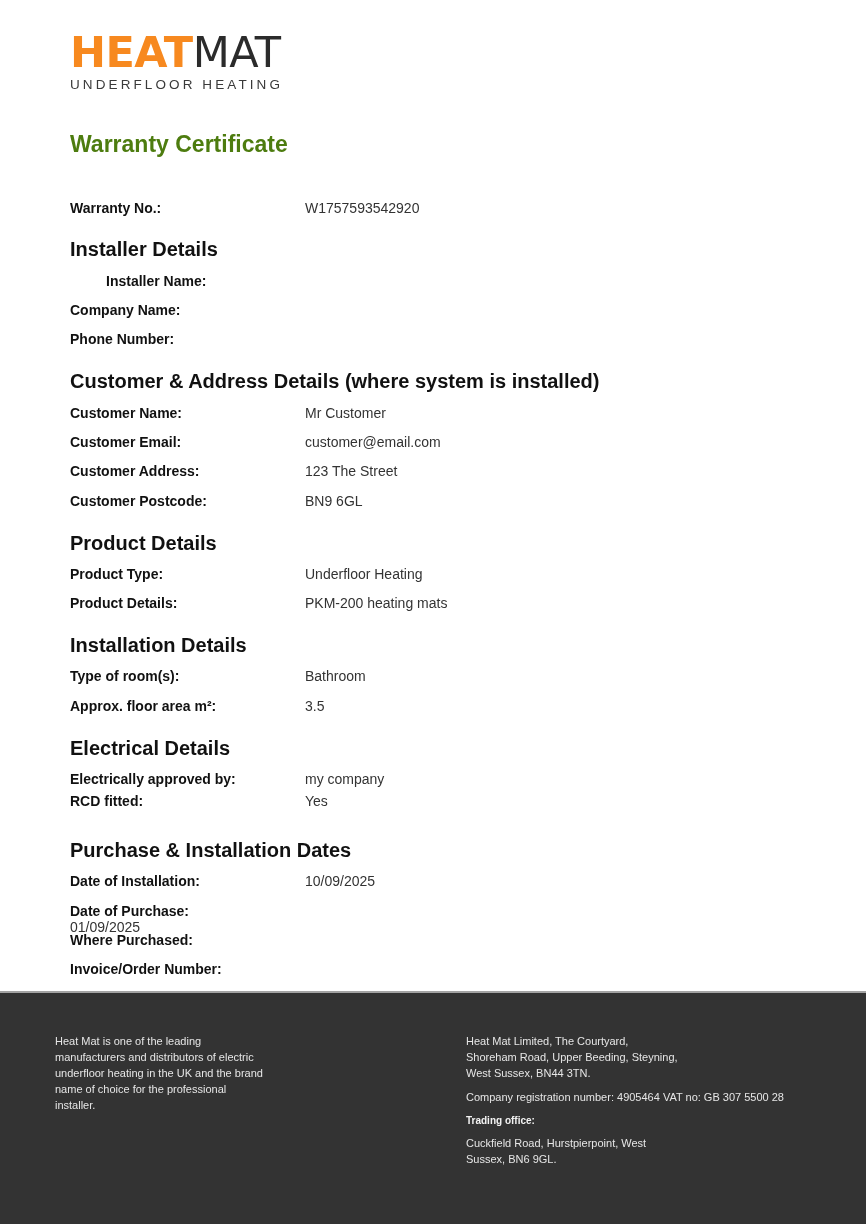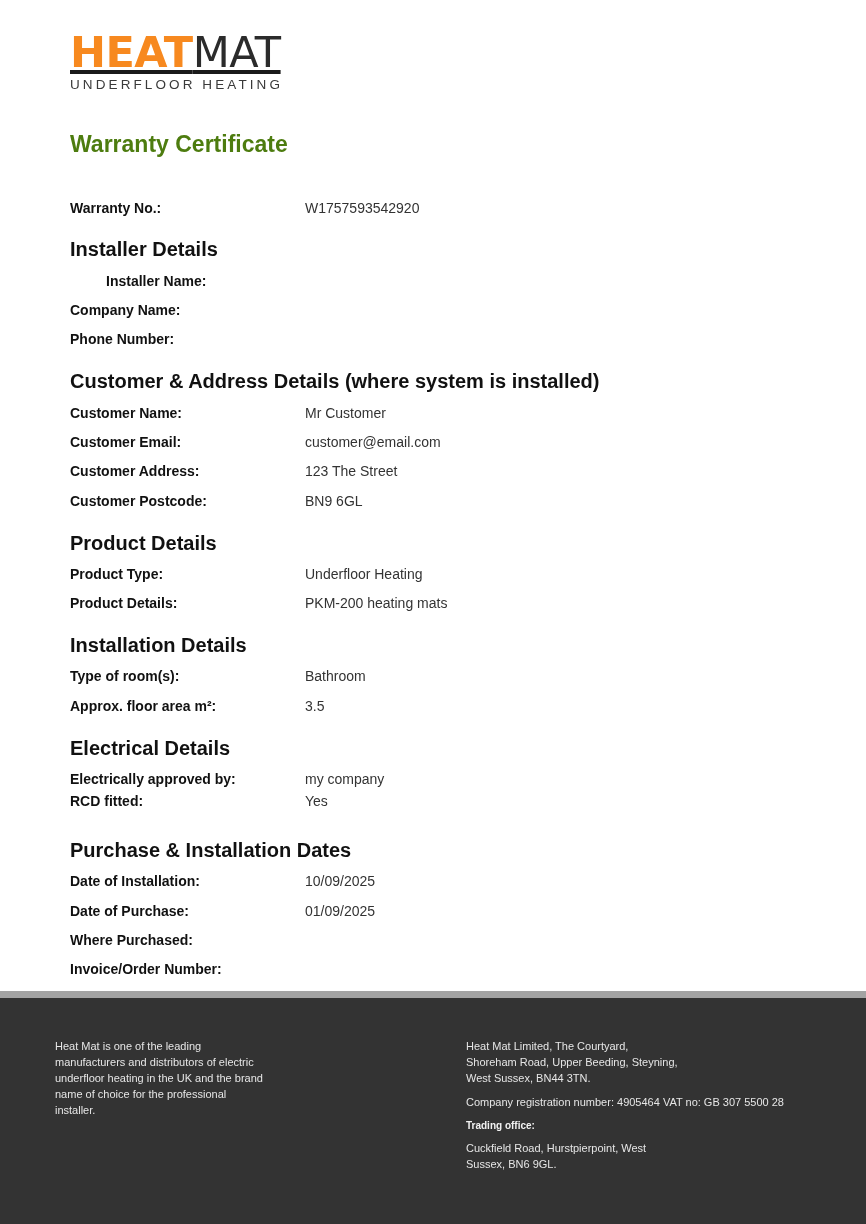--- a/index.html
+++ b/index.html
@@ -10,21 +10,20 @@
       color: #1a1a1a;
       overflow: hidden;
     }
     .logo { position: absolute; left: 70px; top: 30px; }
     .logo-main {
       font-family: "DejaVu Sans", "Liberation Sans", sans-serif;
       font-size: 43px;
       line-height: 44px;
       letter-spacing: -0.5px;
       white-space: nowrap;
-      text-decoration: underline;
     }
     .logo-heat { color: #f7891f; font-weight: bold; }
     .logo-mat { color: #2b2b2b; font-weight: normal; }
     .logo-sub {
       margin-top: 3px;
       font-size: 13.5px;
       letter-spacing: 3.1px;
       color: #3a3a3a;
       white-space: nowrap;
     }
@@ -40,21 +39,21 @@
     .row .lbl { width: 235px; font-weight: bold; color: #111; }
     .row .val { color: #333; font-weight: normal; }
     .section-h {
       position: absolute; left: 70px;
       font-size: 20px; font-weight: bold; color: #111;
       white-space: nowrap;
     }
     .footer {
       position: absolute; left: 0; top: 991px; width: 866px; height: 233px;
       background: #333333;
-      border-top: 7px solid #a3a3a3;
+      border-top: 2px solid #a3a3a3;
       color: #e6e6e6;
       font-size: 11px;
       line-height: 16px;
     }
     .f-left { position: absolute; left: 55px; top: 40px; width: 240px; }
     .f-right { position: absolute; left: 466px; top: 40px; width: 370px; }
     .f-contact { margin-top: 16px; }
     .f-contact .k { display: inline-block; width: 32px; }
     .f-contact .k2 { display: inline-block; width: 44px; }
     .f-link { color: #e0622a; }
@@ -136,21 +135,21 @@
 <div class="row" style="top:793px;">
   <span class="lbl">RCD fitted:</span>
   <span class="val">Yes</span>
 </div>
 
 <div class="section-h" style="top:839px;">Purchase &amp; Installation Dates</div>
 <div class="row" style="top:873px;">
   <span class="lbl">Date of Installation:</span>
   <span class="val">10/09/2025</span>
 </div>
-<div class="row" style="top:903px;">
+<div class="row" style="top:903px;flex-direction:column;">
   <span class="lbl">Date of Purchase:</span>
   <span class="val">01/09/2025</span>
 </div>
 <div class="row" style="top:932px;">
   <span class="lbl">Where Purchased:</span>
   <span class="val"></span>
 </div>
 <div class="row" style="top:961px;">
   <span class="lbl">Invoice/Order Number:</span>
   <span class="val"></span>

